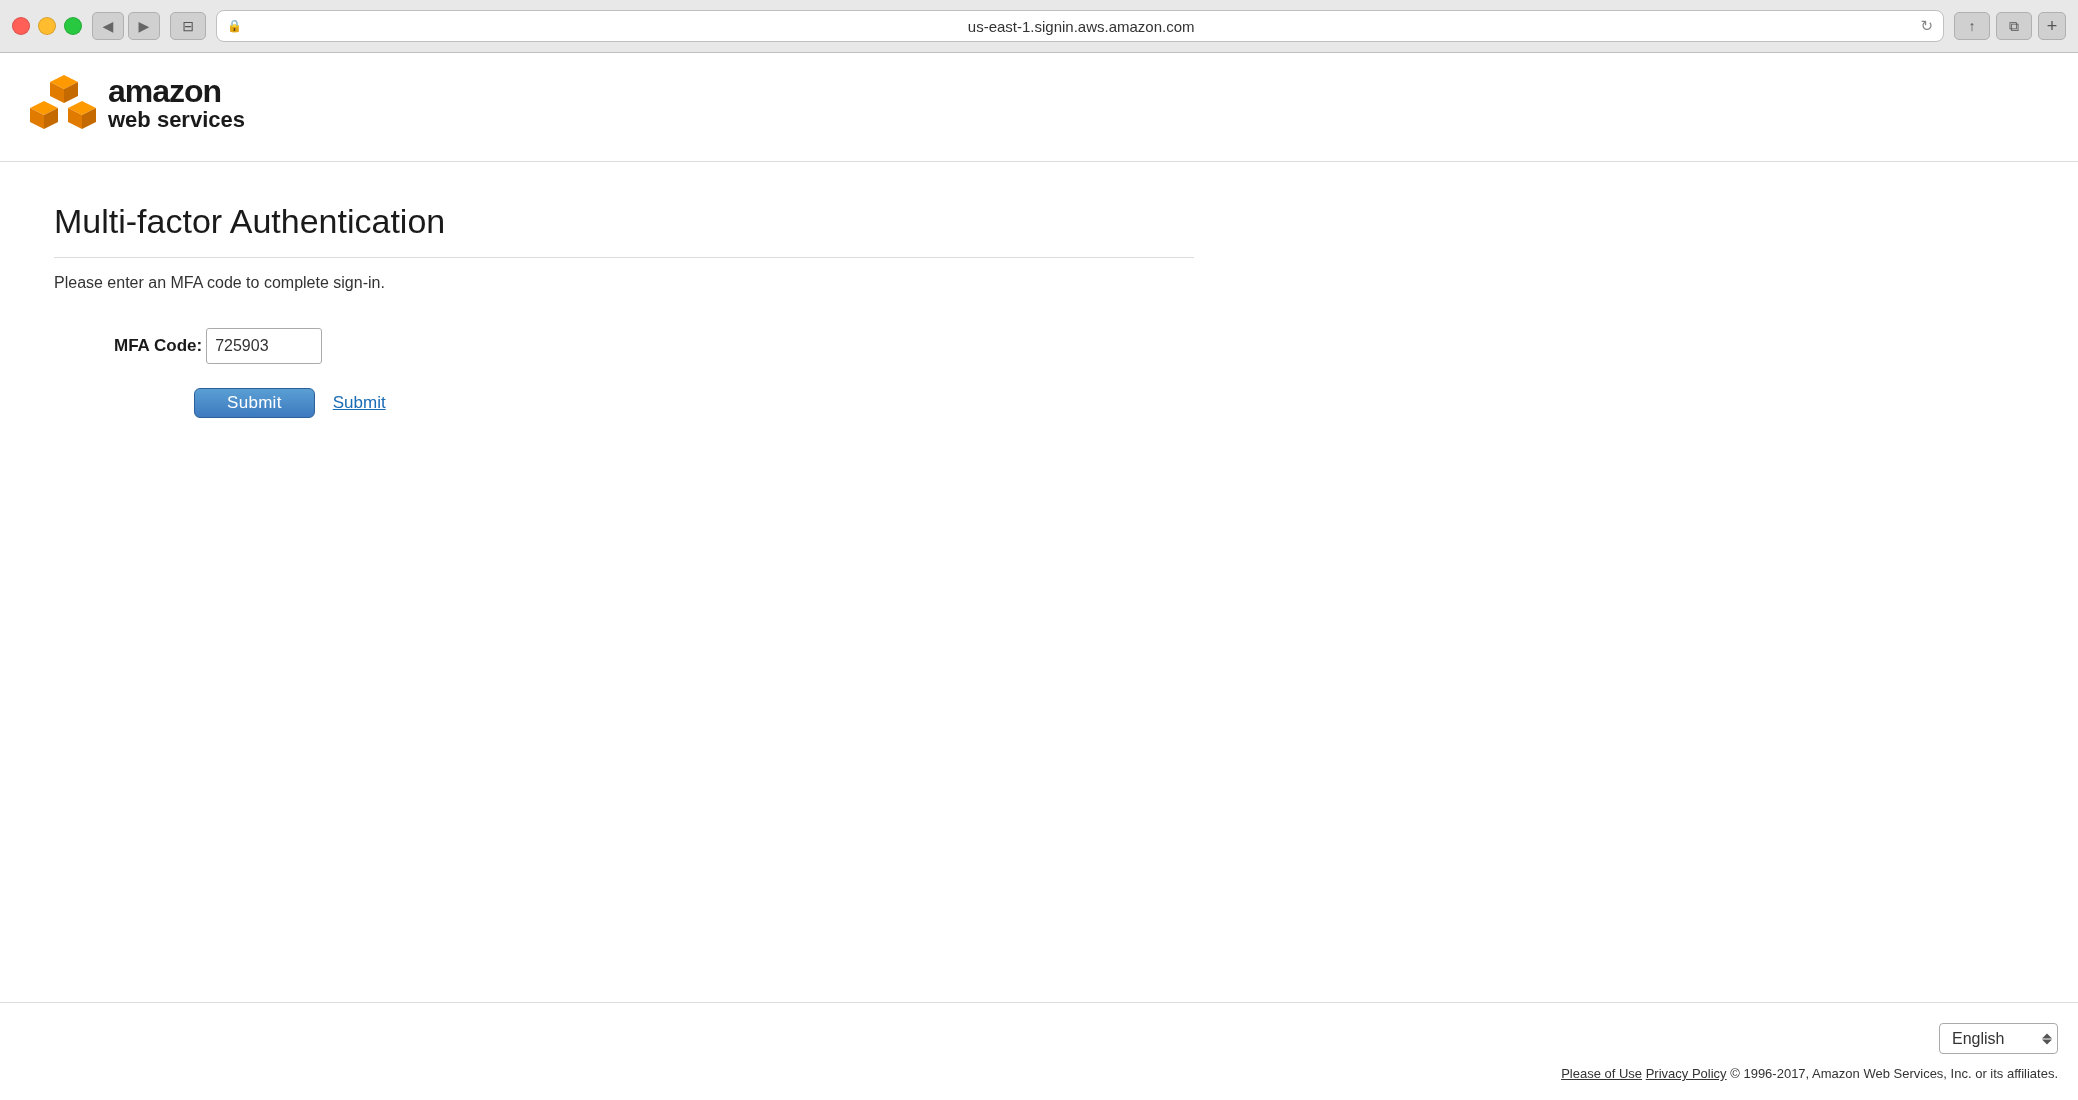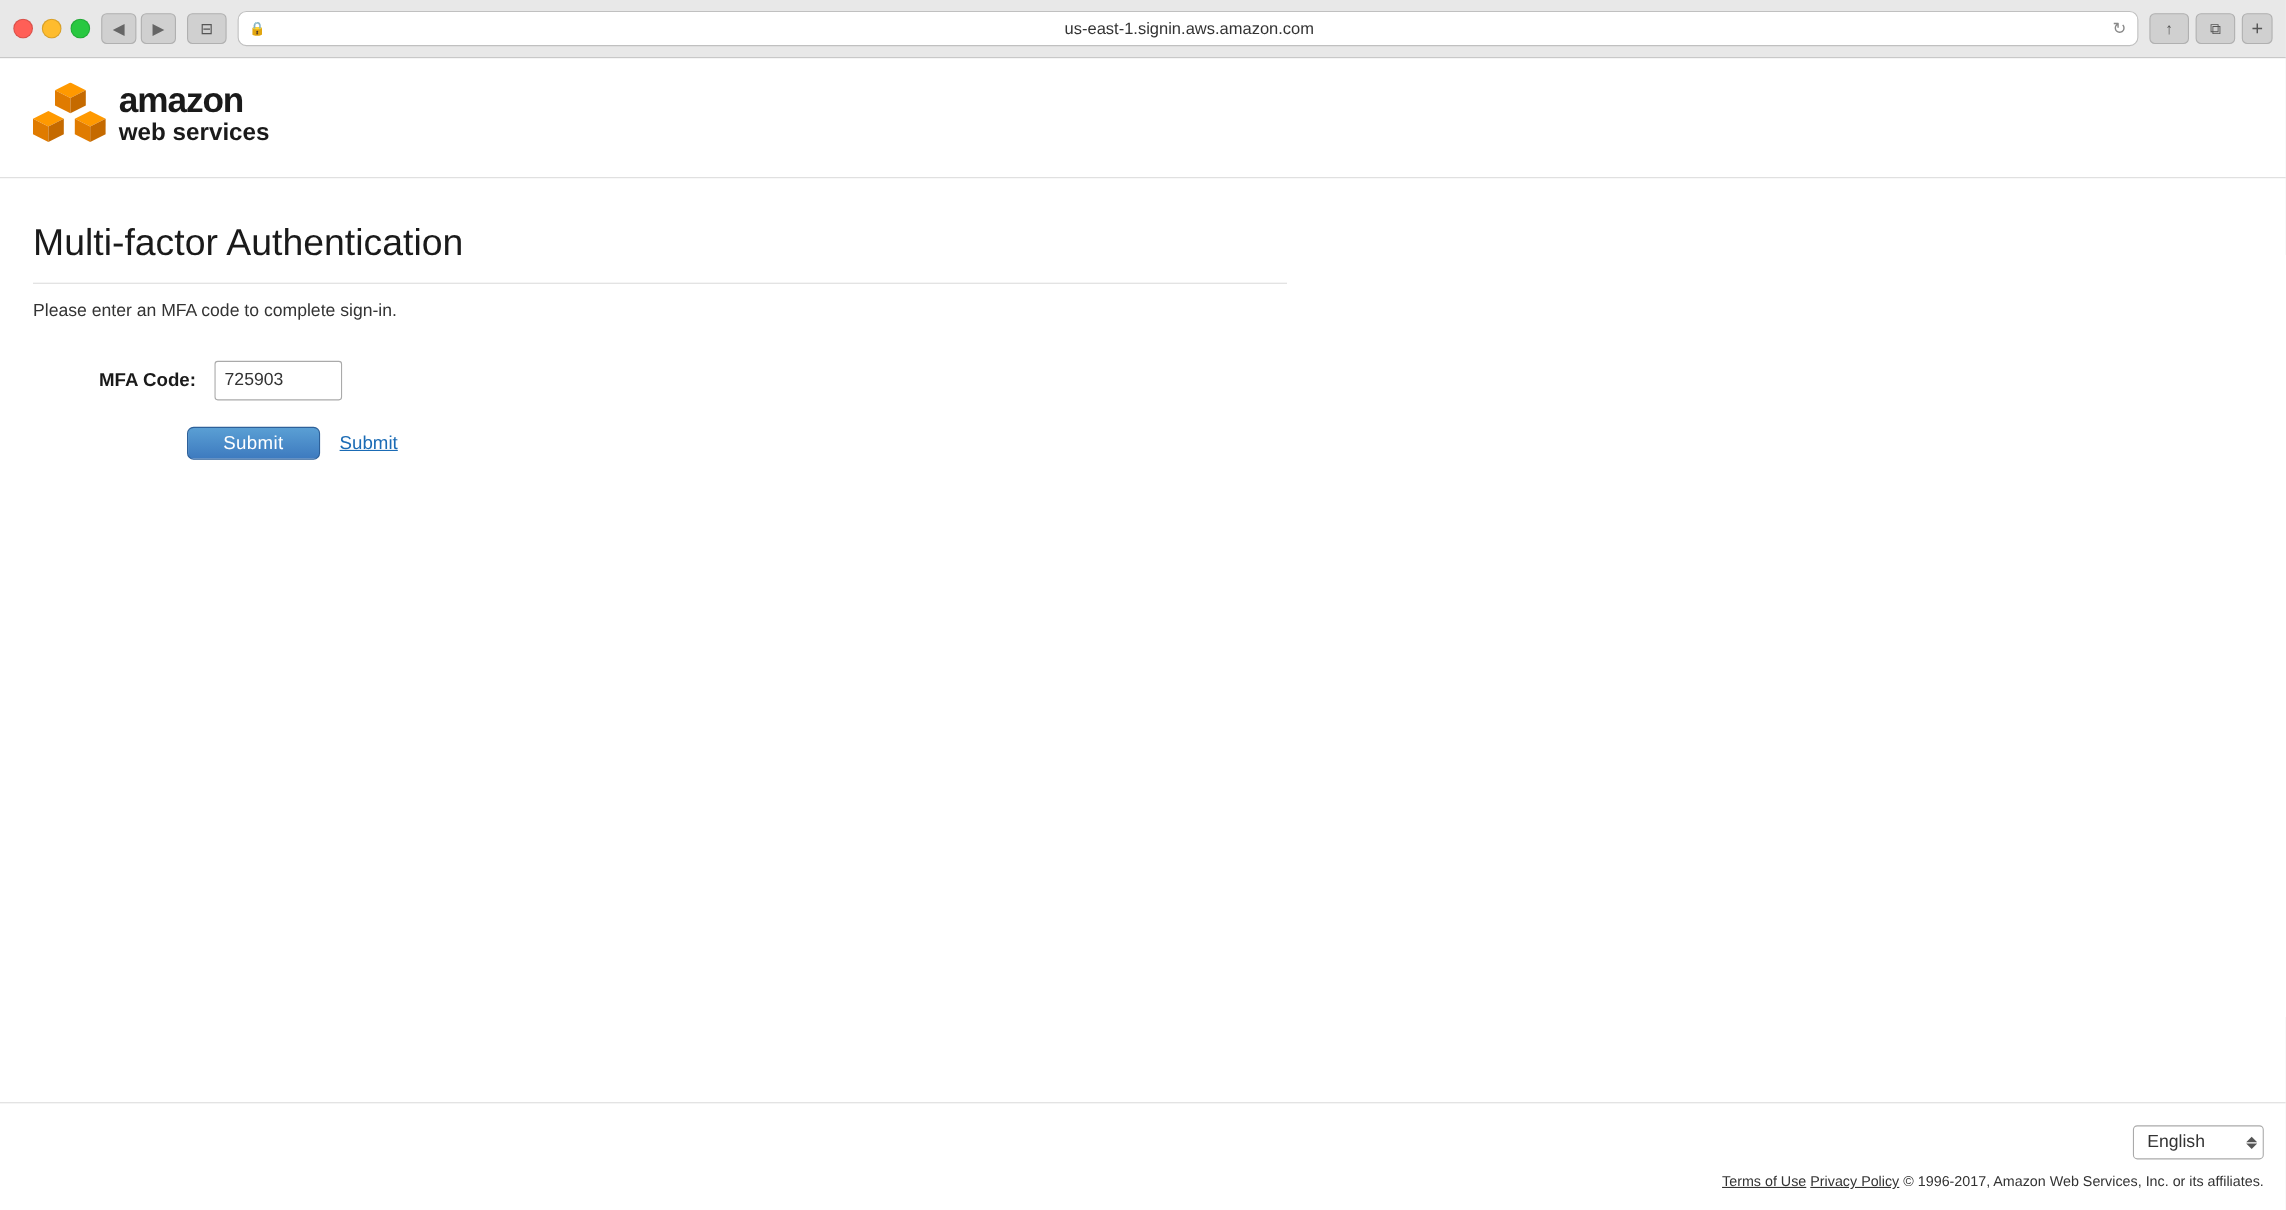--- a/index.html
+++ b/index.html
@@ -182,20 +182,21 @@
       color: #1a1a1a;
       letter-spacing: 0px;
       line-height: 1.2;
     }
 
     
     .page-main {
       flex: 1;
       padding: 40px 30px;
       max-width: 1200px;
+      margin-left: 24px;
     }
 
     .mfa-title {
       font-size: 34px;
       font-weight: normal;
       color: #1a1a1a;
       margin-bottom: 16px;
       padding-bottom: 16px;
       border-bottom: 1px solid #ddd;
     }
@@ -209,21 +210,21 @@
     .mfa-form {
       display: flex;
       flex-direction: column;
       gap: 24px;
       padding-left: 60px;
     }
 
     .form-row {
       display: flex;
       align-items: center;
-      gap: 17px;
+      gap: 4px;
     }
 
     .form-label {
       font-size: 17px;
       font-weight: bold;
       color: #1a1a1a;
       white-space: nowrap;
     }
 
     .mfa-input {
@@ -447,16 +448,16 @@
         <option value="zh-cn">中文(简体)</option>
         <option value="zh-tw">中文(繁體)</option>
         <option value="pt">Português</option>
       </select>
       <div class="select-arrows">
         <span class="arrow-up"></span>
         <span class="arrow-down"></span>
       </div>
     </div>
 
-    <div class="footer-legal"><a href="#">Terms of Use</a> <a href="#">Privacy Policy</a><span> © 1996-2017, Amazon Web Services, Inc. or its affiliates.</span></div>
+    <div class="footer-legal"><a href="#">Please of Use</a> <a href="#">Privacy Policy</a><span> © 1996-2017, Amazon Web Services, Inc. or its affiliates.</span></div>
   </div>
 
 </div>
 
 </body></html>

